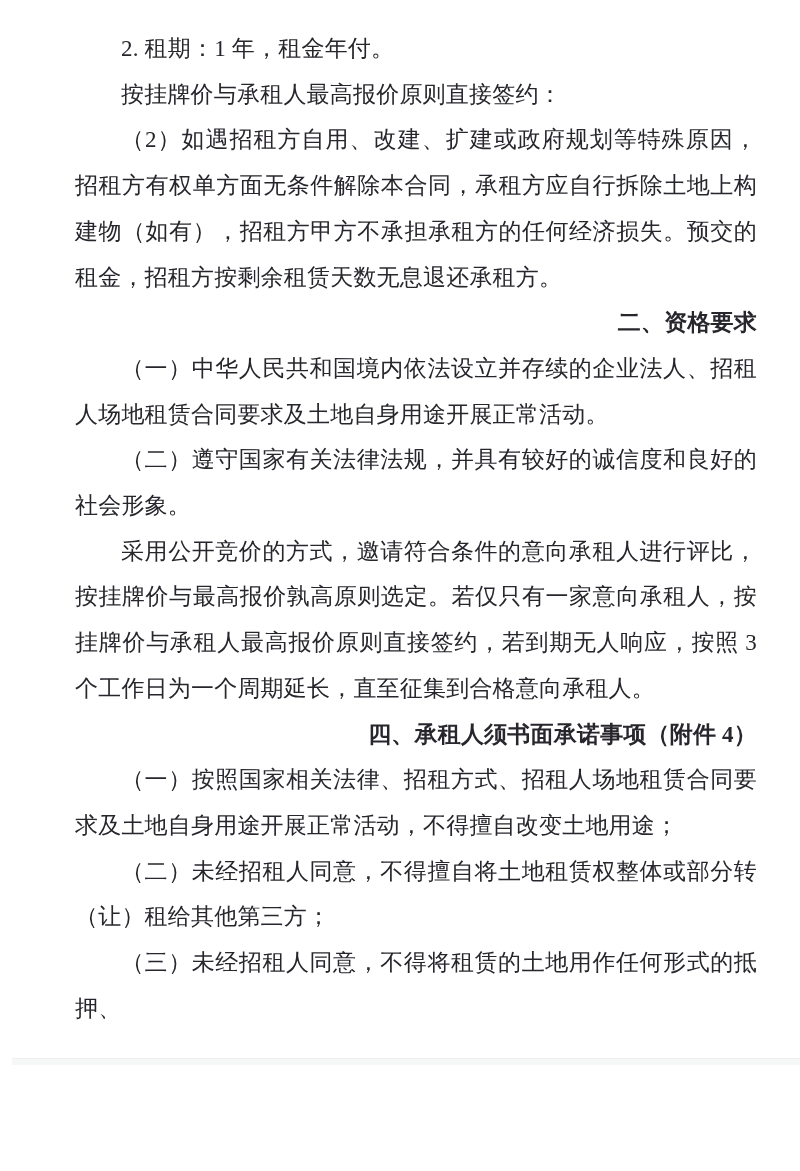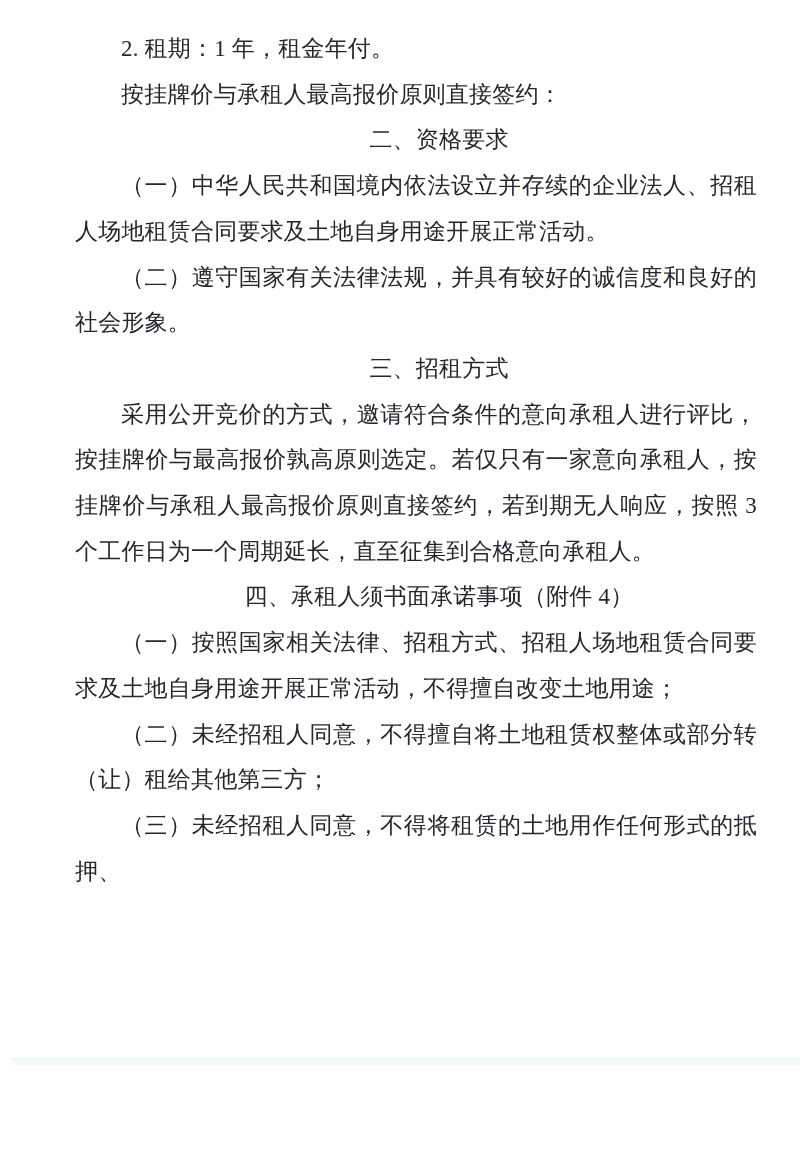--- a/index.html
+++ b/index.html
@@ -31,44 +31,44 @@
   .para {
     margin: 0;
     font-size: 23px;
     line-height: 45.7px;
     text-align: justify;
     text-indent: 2em;
     letter-spacing: 0.2px;
     word-break: break-all;
   }
   .para.heading {
-    font-weight: 400;
-    text-align: center;
+    font-weight: 700;
+    text-align: right;
   }
   .page-bottom-edge {
     position: absolute;
     left: 0;
     bottom: 0;
     width: 800px;
     height: 6px;
     background: #f6f7f7;
     border-top: 1px solid #efefef;
   }
 </style>
 </head>
 <body>
 
 <div class="doc-page" style="background: rgb(255, 255, 255);">
   <div class="doc-body" style="color: rgb(38, 38, 44);">
       <p class="para">2. 租期：1 年，租金年付。</p>
       <p class="para">按挂牌价与承租人最高报价原则直接签约：</p>
+      <p class="para">（2）如遇招租方自用、改建、扩建或政府规划等特殊原因，招租方有权单方面无条件解除本合同，承租方应自行拆除土地上构建物（如有），招租方甲方不承担承租方的任何经济损失。预交的租金，招租方按剩余租赁天数无息退还承租方。</p>
       <p class="para heading">二、资格要求</p>
       <p class="para">（一）中华人民共和国境内依法设立并存续的企业法人、招租人场地租赁合同要求及土地自身用途开展正常活动。</p>
       <p class="para">（二）遵守国家有关法律法规，并具有较好的诚信度和良好的社会形象。</p>
-      <p class="para heading">三、招租方式</p>
       <p class="para">采用公开竞价的方式，邀请符合条件的意向承租人进行评比，按挂牌价与最高报价孰高原则选定。若仅只有一家意向承租人，按挂牌价与承租人最高报价原则直接签约，若到期无人响应，按照 3 个工作日为一个周期延长，直至征集到合格意向承租人。</p>
       <p class="para heading">四、承租人须书面承诺事项（附件 4）</p>
       <p class="para">（一）按照国家相关法律、招租方式、招租人场地租赁合同要求及土地自身用途开展正常活动，不得擅自改变土地用途；</p>
       <p class="para">（二）未经招租人同意，不得擅自将土地租赁权整体或部分转（让）租给其他第三方；</p>
       <p class="para">（三）未经招租人同意，不得将租赁的土地用作任何形式的抵押、</p>
     </div>
   <div class="page-bottom-edge"></div>
 </div>
 
 </body></html>

